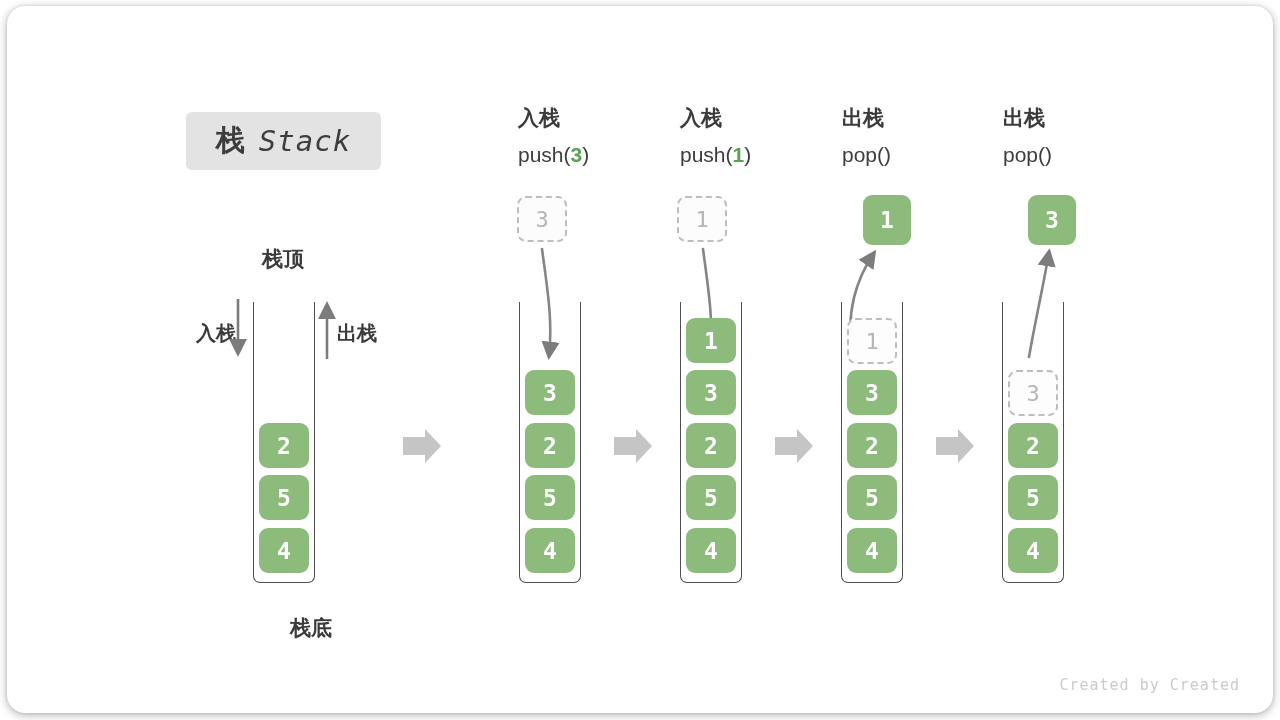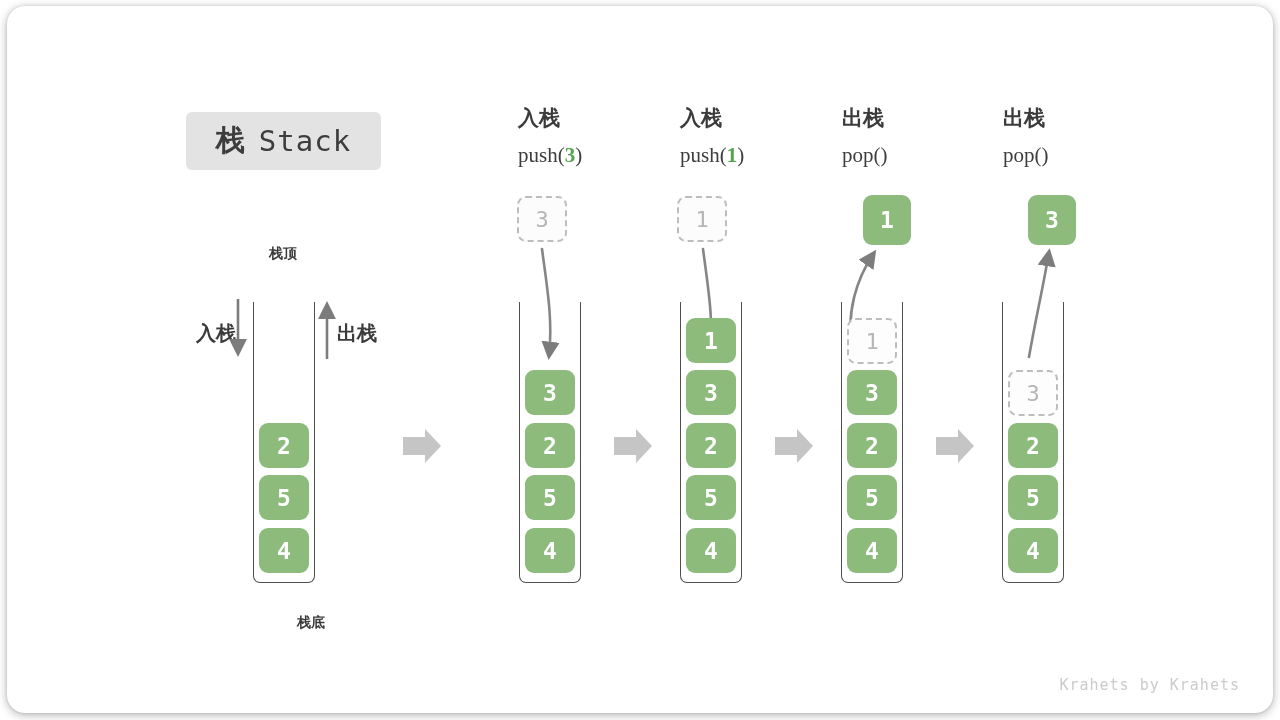--- a/index.html
+++ b/index.html
@@ -13,31 +13,31 @@
   }
   .canvas { position: absolute; left: 0; top: 0; width: 1280px; height: 720px; }
 
   .title-chip {
     position: absolute; left: 186px; top: 112px; width: 195px; height: 58px;
     background: #e3e3e3; border-radius: 6px; color: #3d3d3d;
     display: flex; align-items: center; justify-content: center;
     font-size: 29px; letter-spacing: 1px;
   }
   .title-chip .zh { font-weight: 700; margin-right: 13px; }
-  .title-chip .en { font-family: "DejaVu Sans Mono", "Liberation Mono", monospace; }
+  .title-chip .en { font-family: "DejaVu Sans Mono", "Liberation Mono", monospace; font-style: italic; }
 
-  .lbl { position: absolute; color: #3b3b3b; font-weight: 700; font-size: 14px; white-space: nowrap; }
+  .lbl { position: absolute; color: #3b3b3b; font-weight: 700; font-size: 21px; white-space: nowrap; }
   .lbl-top    { left: 283px; top: 245px; transform: translateX(-50%); }
   .lbl-bottom { left: 283px; top: 614px; transform: translateX(-50%); margin-left: 28px; }
   .lbl-push   { left: 196px; top: 320px; font-size: 20px; }
   .lbl-pop    { left: 337px; top: 320px; font-size: 20px; }
 
   .col-header { position: absolute; top: 104px; }
   .col-header .action { font-size: 21px; font-weight: 700; color: #3b3b3b; margin-bottom: 11px; }
-  .col-header .code { font-family: Liberation Serif, serif; font-size: 21px; color: #3d3d3d; }
+  .col-header .code { font-family: Liberation Sans, sans-serif; font-size: 21px; color: #3d3d3d; }
   .col-header .code .arg { color: var(--code-green, #55a450); font-weight: 700; }
 
   .stack-container {
     position: absolute; top: 302px; width: 62px; height: 281px;
     border-left: 1.5px solid #4f4f4f; border-right: 1.5px solid #4f4f4f;
     border-bottom: 1.5px solid #4f4f4f; border-radius: 0 0 7px 7px;
     background: transparent;
   }
 
   .cell, .float-box {
@@ -142,14 +142,14 @@
         <div class="code"><span>pop(</span><span class="arg"></span><span>)</span></div>
       </div>
       <div class="float-box float-solid" style="left: 1028px; top: 195px;">3</div>
       <div class="stack-container" style="left: 1002px;"></div>
       <div class="cell cell-ghost" style="left: 1008px; top: 370px;">3</div>
       <div class="cell cell-solid" style="left: 1008px; top: 423px;">2</div>
       <div class="cell cell-solid" style="left: 1008px; top: 475px;">5</div>
       <div class="cell cell-solid" style="left: 1008px; top: 528px;">4</div>
     </div>
 
-  <div class="watermark">Krahets by Krahets</div>
+  <div class="watermark">Created by Created</div>
 </div>
 
 </body></html>

